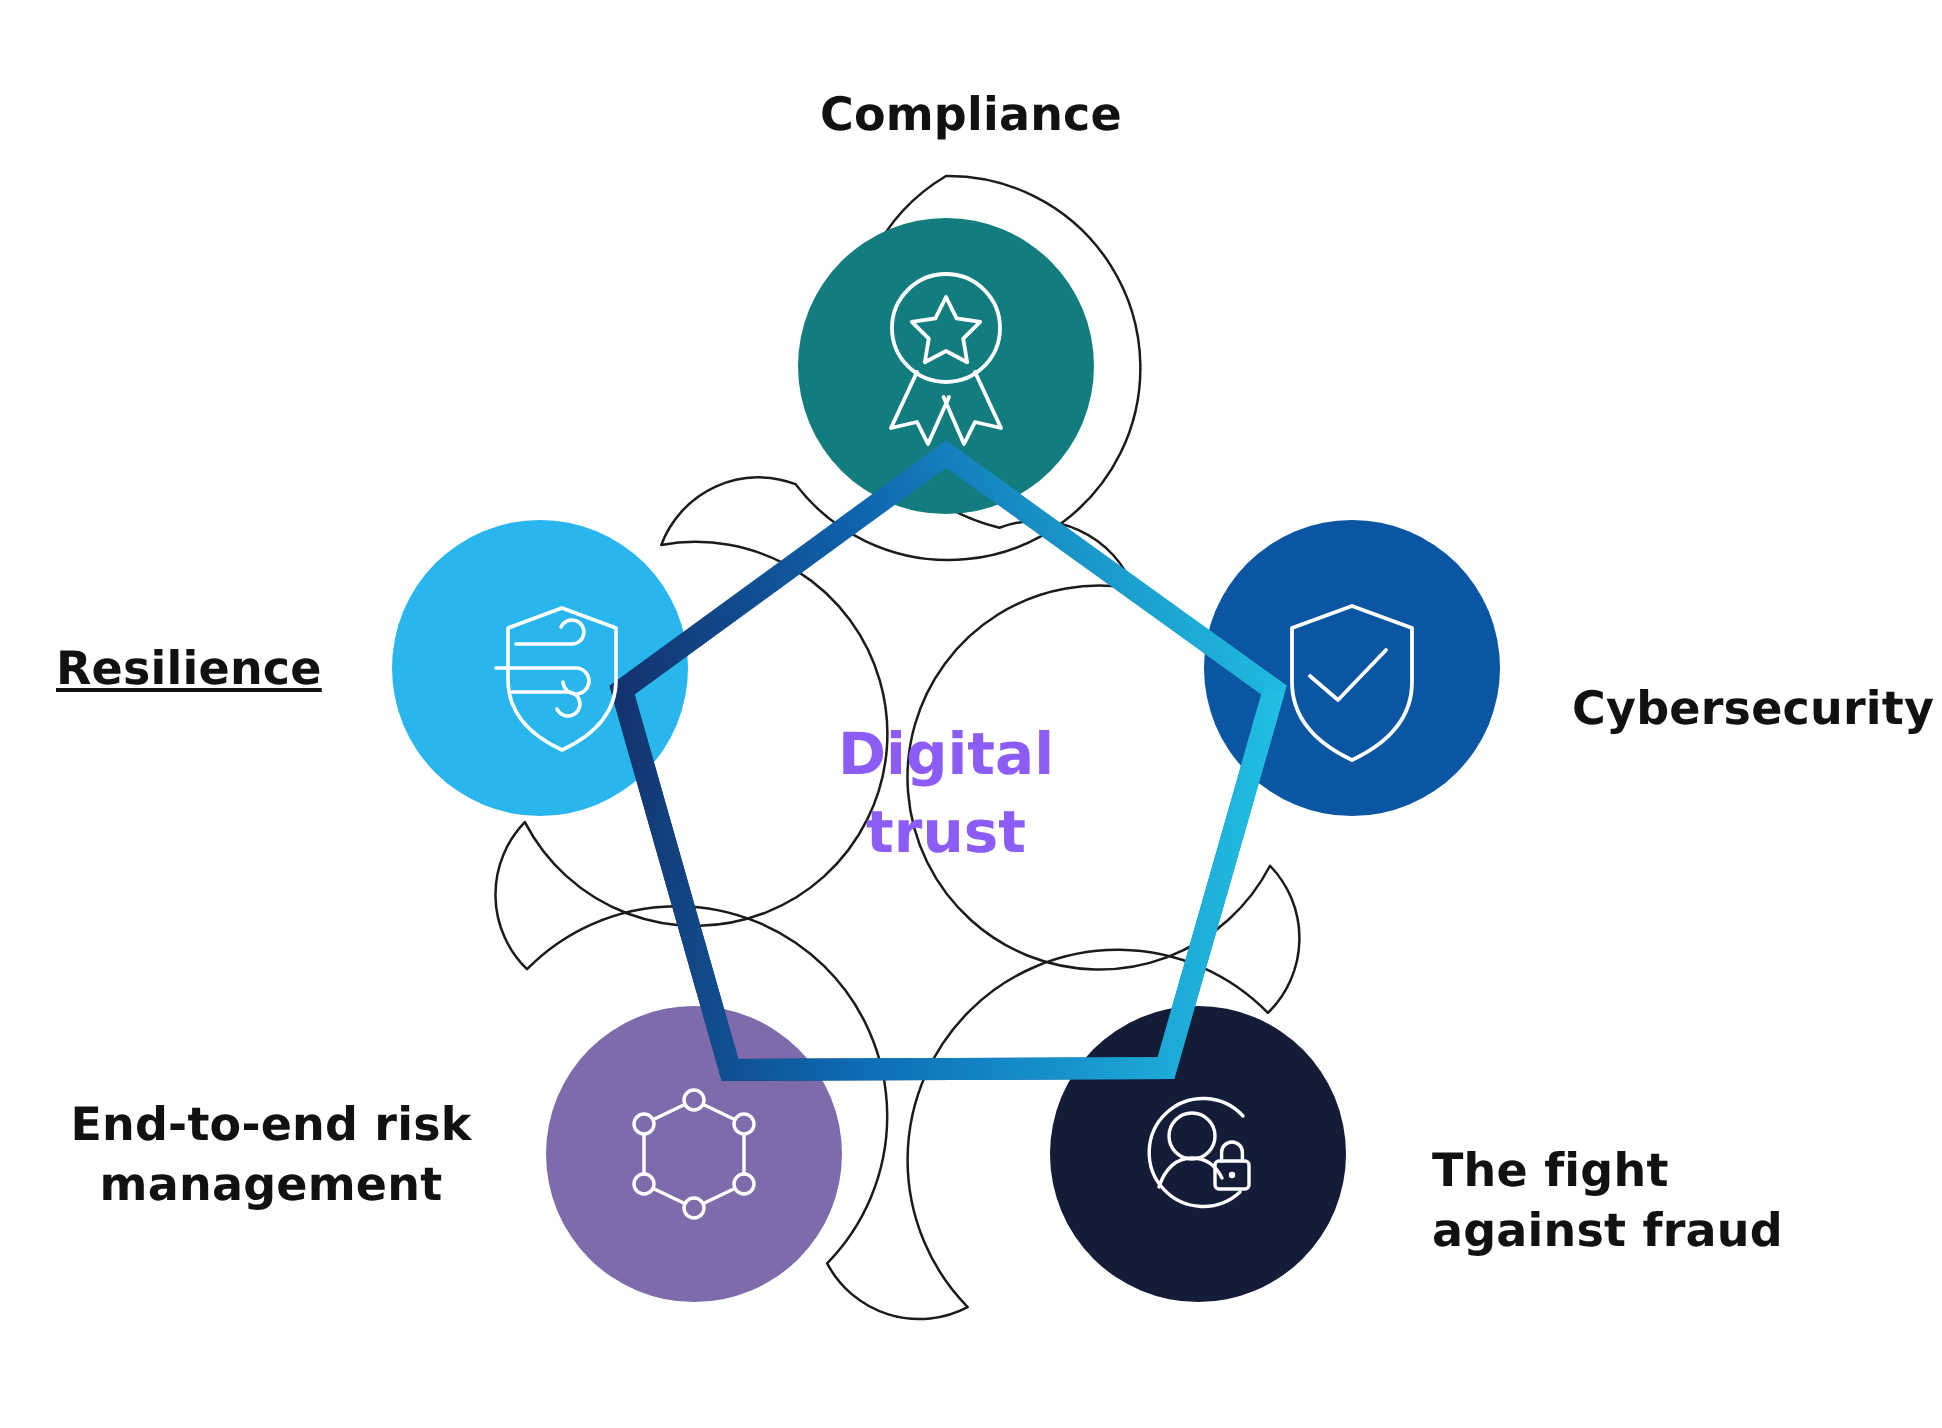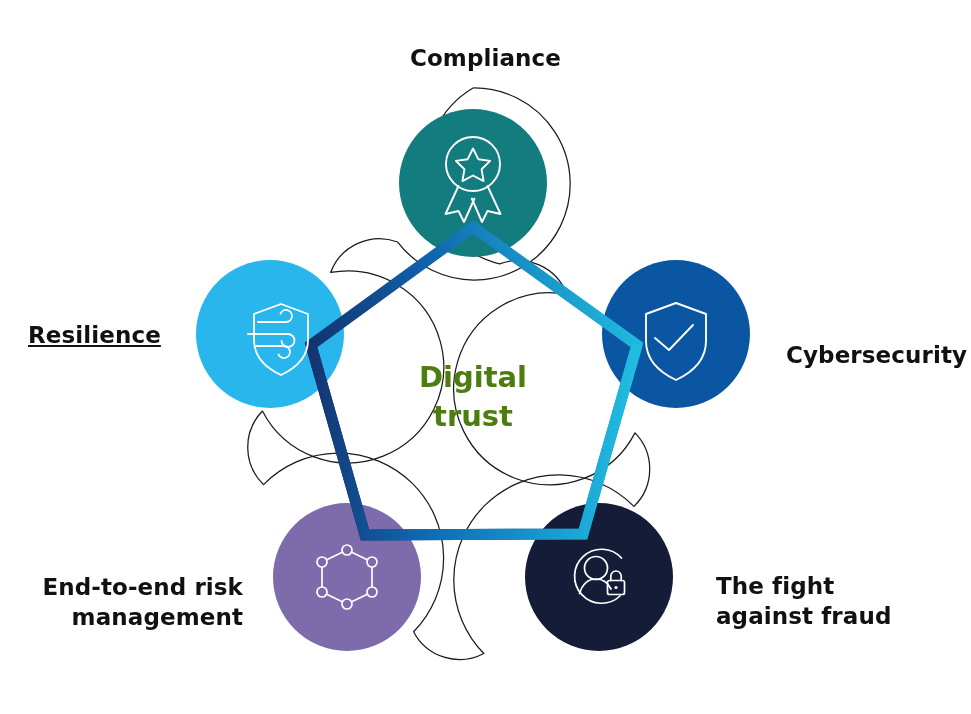--- a/index.html
+++ b/index.html
@@ -36,21 +36,21 @@
     color: #111111;
     line-height: 1.32;
     letter-spacing: 0.1px;
     white-space: pre-line;
   }
   .center-label {
     position: absolute;
     font-family: "DejaVu Sans", "Liberation Sans", sans-serif;
     font-size: 29px;
     font-weight: 700;
-    color: #4d7c0f;
+    color: #8b5cf6;
     line-height: 1.36;
     text-align: center;
     white-space: pre-line;
   }
   #label-compliance {
     left: 0;
     top: 43px;
     width: 971px;
     text-align: center;
   }
@@ -63,23 +63,23 @@
   }
   #label-cybersecurity {
     left: 786px;
     top: 320px;
     width: 185px;
     text-align: left;
     margin-top: 20px;
   }
   #label-risk {
     left: 28px;
-    top: 572px;
+    top: 548px;
     width: 215px;
-    text-align: right;
+    text-align: center;
   }
   #label-fraud {
     left: 716px;
     top: 571px;
     width: 220px;
     text-align: left;
   }
   #label-center {
     left: 373px;
     top: 358px;

